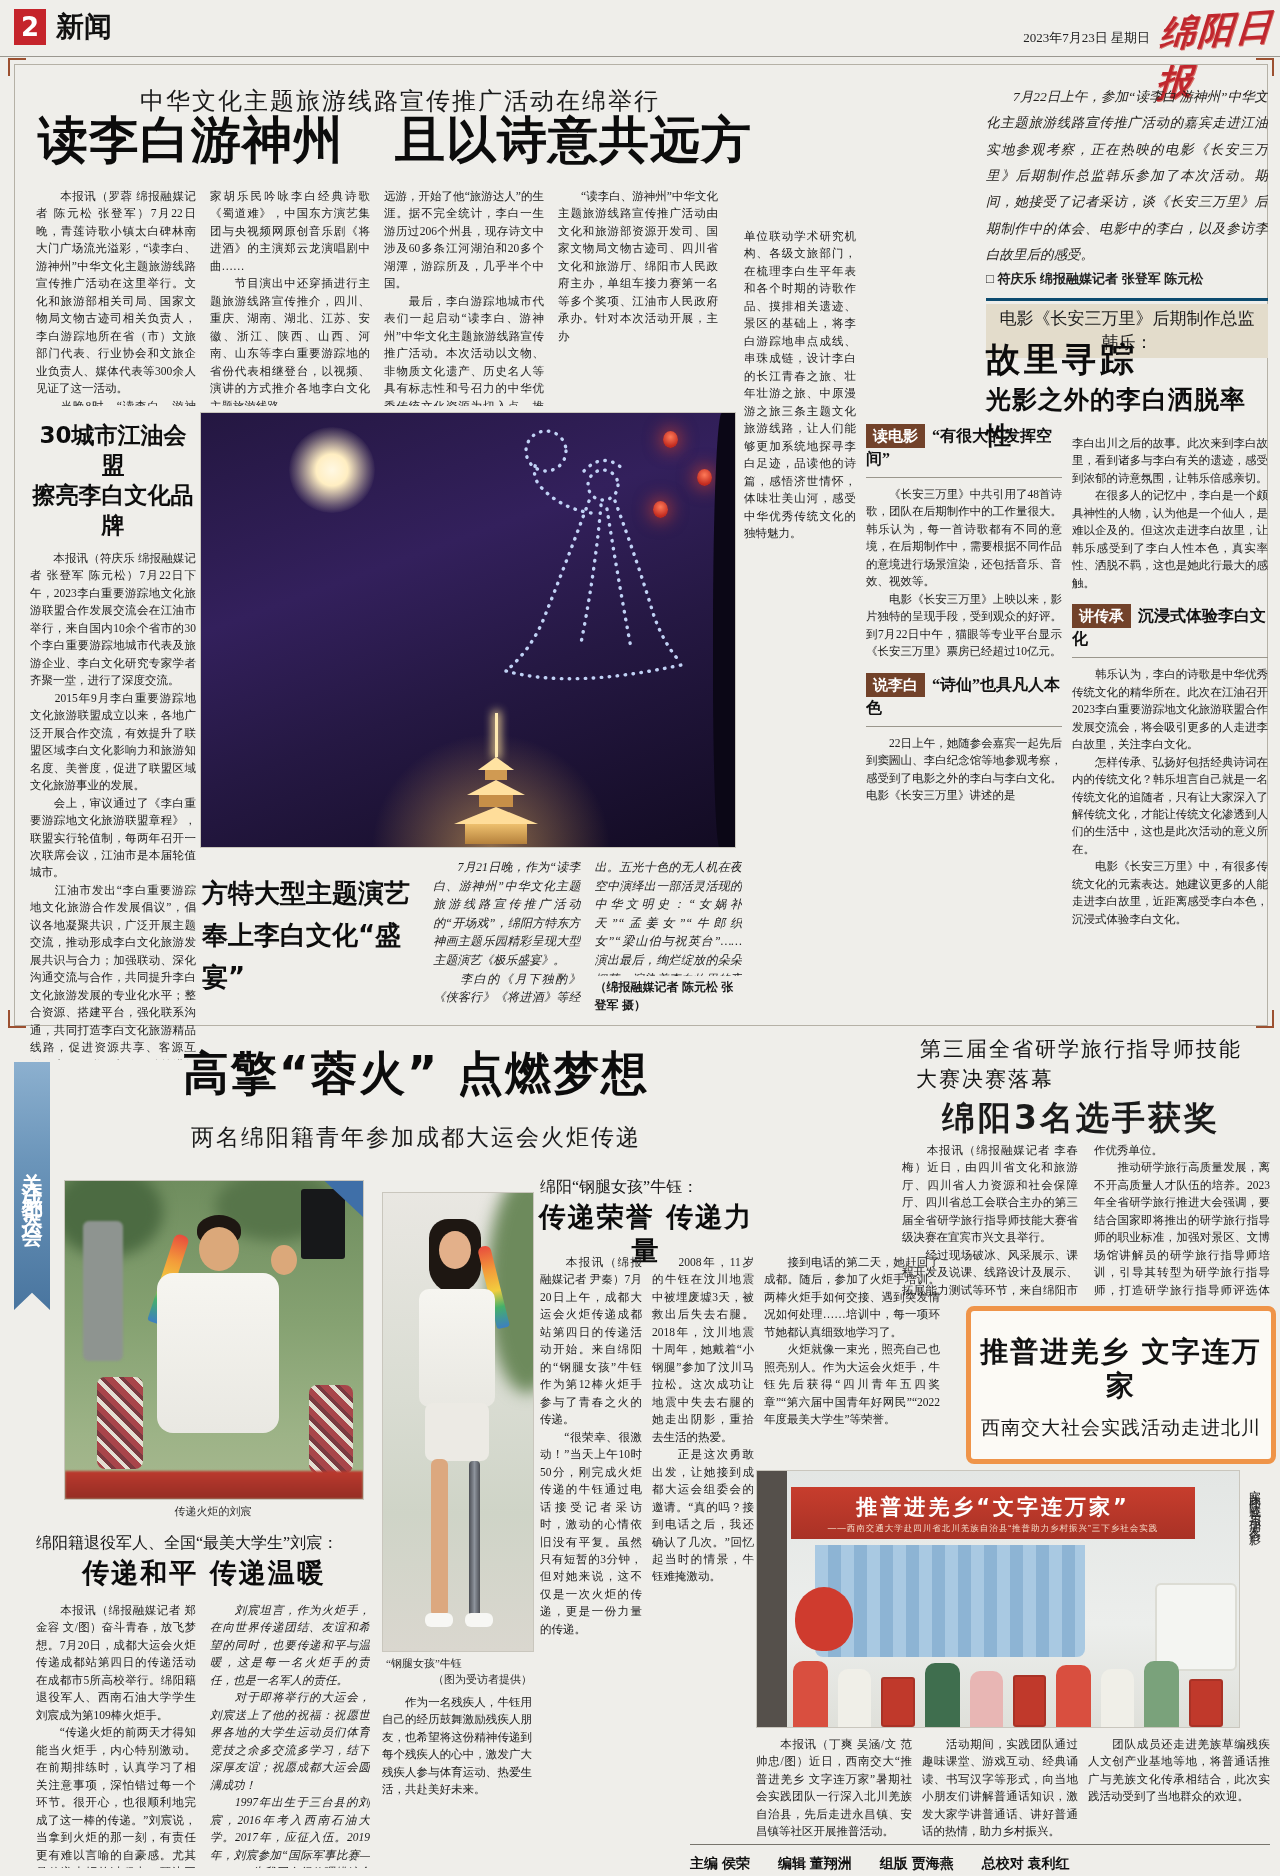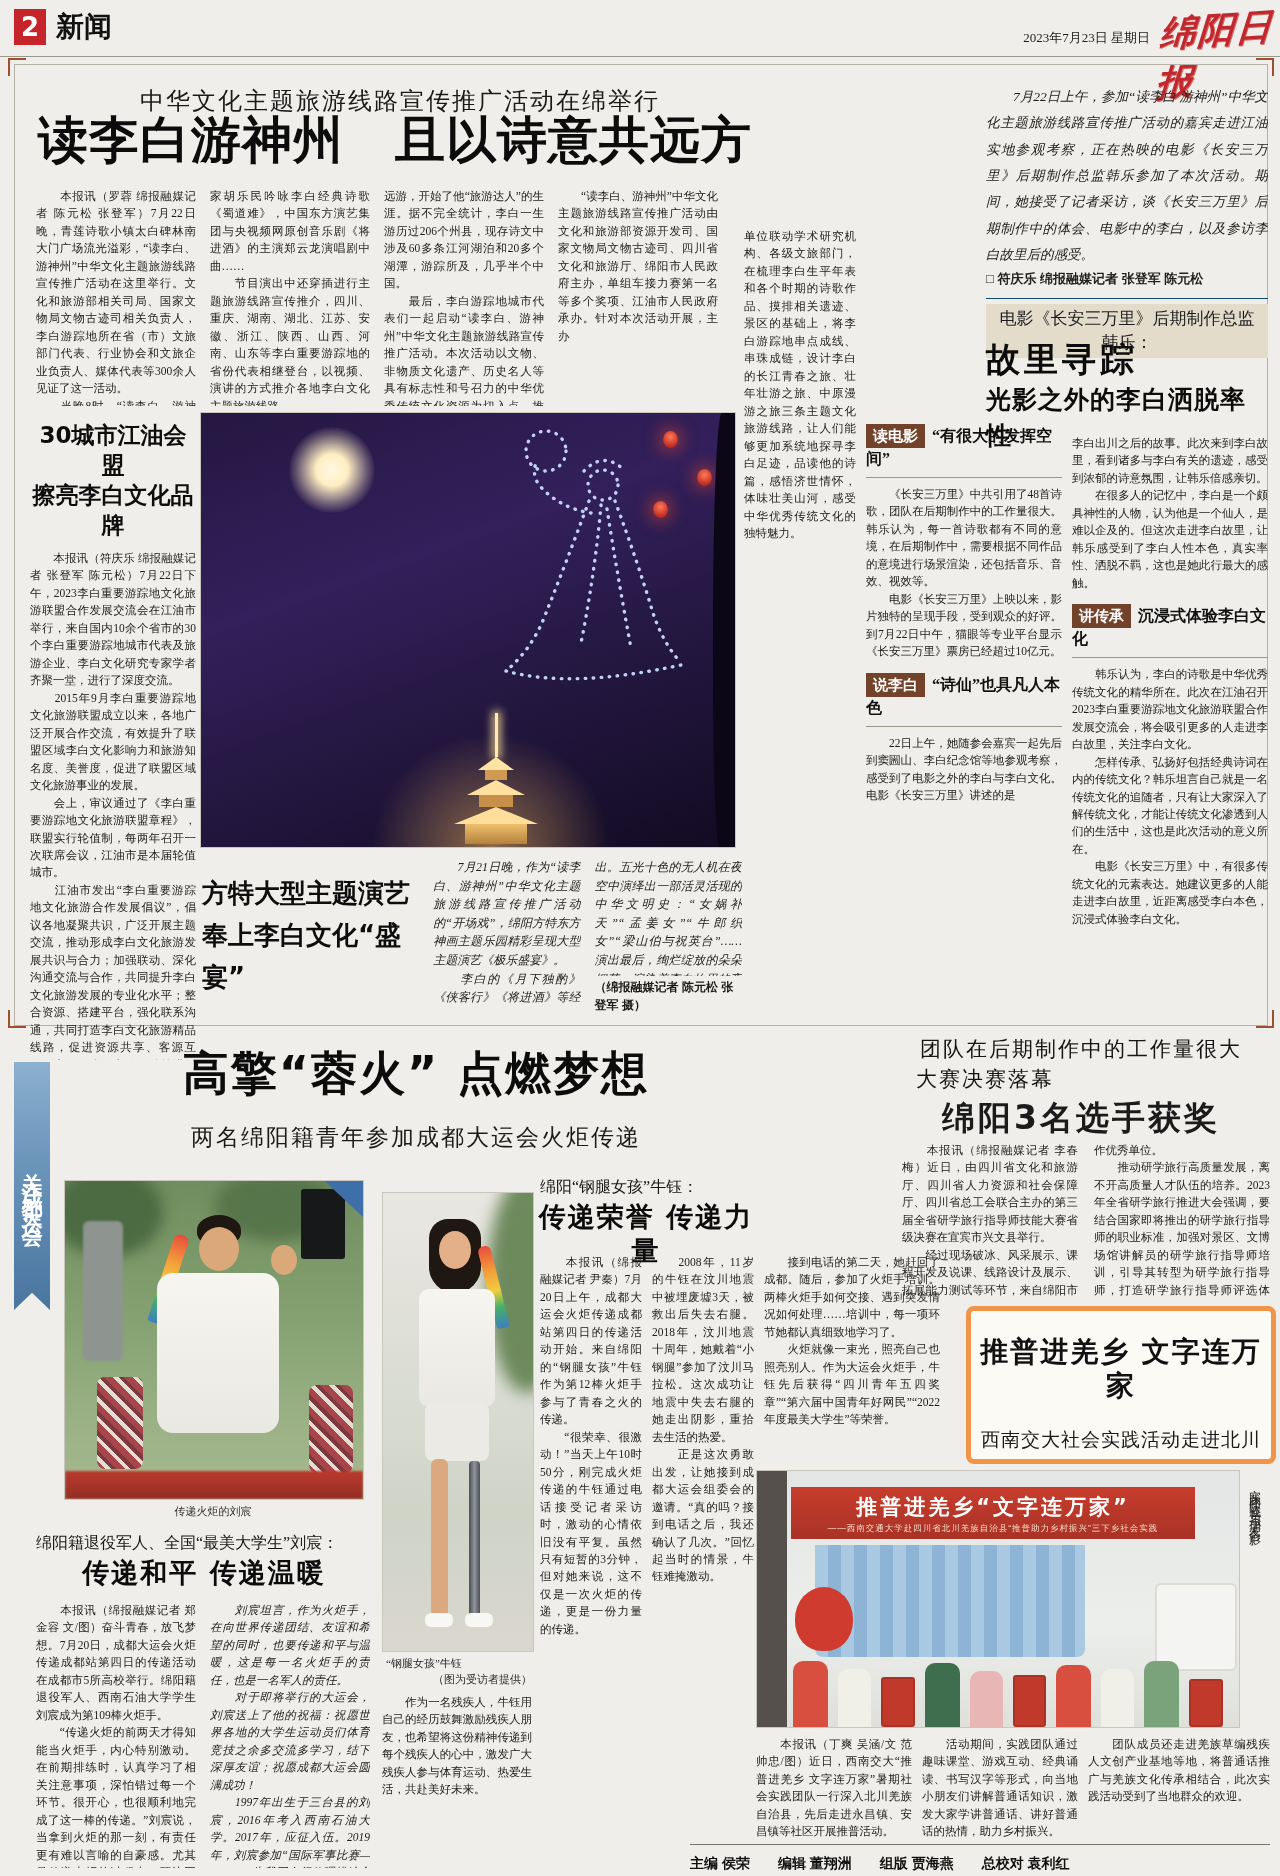--- a/index.html
+++ b/index.html
@@ -20,42 +20,42 @@
   .c-bl{border-right:none;border-top:none}.c-br{border-left:none;border-top:none}
   
   .kicker-main{font:500 24px/30px "Liberation Sans","DejaVu Sans",sans-serif;text-align:center;letter-spacing:2px;color:#1a1a1a;}
   .headline-main{font:900 50px/56px "DejaVu Sans","Liberation Sans",sans-serif;letter-spacing:1px;white-space:nowrap;color:#0c0c0c;}
   .body-col{font:11.5px/1.52 "Liberation Serif","DejaVu Serif",serif;text-align:justify;white-space:pre-line;overflow:hidden;color:#1c1c1c;}
   .h-sub{font:900 23px/30px "DejaVu Sans","Liberation Sans",sans-serif;text-align:center;color:#0d0d0d;}
   .cap-head{font:900 26px/42px "DejaVu Sans","Liberation Sans",sans-serif;color:#0d0d0d;}
   .cap-col{font:italic 12px/1.55 "Liberation Serif",serif;text-align:justify;white-space:pre-line;overflow:hidden;}
   .cap-credit{font:bold 12px/1.5 "Liberation Sans",sans-serif;font-style:normal;display:block;margin-top:2px;}
   .intro{font:italic 13.5px/1.95 "Liberation Serif",serif;text-align:justify;white-space:pre-line;color:#23201c;}
-  .byline{font:bold 13px/18px "Liberation Sans",sans-serif;border-bottom:1px solid #0c4a6e;padding-bottom:10px;color:#222;}
+  .byline{font:bold 13px/18px "Liberation Sans",sans-serif;border-bottom:3px solid #0c4a6e;padding-bottom:10px;color:#222;}
   .kicker-strip{display:inline-block;background:#e3dccb;padding:3px 8px;font:17px/24px "Liberation Serif",serif;color:#1d1d1d;}
   .h-serif1{font:bold 34px/44px "Liberation Serif","DejaVu Serif",serif;letter-spacing:4px;color:#0c0c0c;}
   .h-serif2{font:bold 25px/36px "Liberation Serif","DejaVu Serif",serif;letter-spacing:1px;color:#0c0c0c;}
   .tagrow{border-bottom:1px solid #9a968c;padding-bottom:7px;margin:4px 0 8px;}
   .tag{display:inline-block;background:#72422a;color:#fff;padding:2px 7px;font:bold 15px/20px "Liberation Sans",sans-serif;margin-right:7px;}
   .tagtitle{font:bold 16px/22px "Liberation Serif",serif;color:#111;}
   .photo{border:1px solid #c9c6bd;overflow:hidden;}
   
   .ribbon{background:linear-gradient(180deg,#8cb0cf,#6b95ba 40%,#49759f);color:#fff;
           writing-mode:vertical-rl;text-orientation:upright;font:bold 21px/36px "Liberation Sans",sans-serif;
           letter-spacing:9px;text-align:center;clip-path:polygon(0 0,100% 0,100% 100%,50% 93%,0 100%);}
   .h-big2{font:900 46px/54px "DejaVu Sans","Liberation Sans",sans-serif;text-align:center;letter-spacing:2px;color:#0c0c0c;}
   .h-sub2{font:500 23px/30px "Liberation Sans","DejaVu Sans",sans-serif;text-align:center;letter-spacing:2px;}
   .kicker-sm{font:16px/22px "Liberation Serif",serif;color:#161616;}
   .h-mid{font:900 27px/34px "DejaVu Sans","Liberation Sans",sans-serif;text-align:center;letter-spacing:2px;color:#0c0c0c;}
   .kicker-yx{font:21px/30px "Liberation Serif",serif;letter-spacing:2px;color:#151515;}
   .h-yx{font:900 33px/40px "DejaVu Sans","Liberation Sans",sans-serif;text-align:center;letter-spacing:3px;}
   .photocap{font:11px/15px "Liberation Serif",serif;color:#2a2a2a;}
   .orangebox{border:5px solid #ef9449;border-radius:8px;background:#fcfaf5;text-align:center;}
   .ob1{font:900 28px/34px "DejaVu Sans","Liberation Sans",sans-serif;margin-top:24px;letter-spacing:2px;color:#111;}
-  .ob2{font:500 19px/26px "Liberation Sans",sans-serif;margin-top:24px;letter-spacing:1px;color:#1a1a1a;}
+  .ob2{font:500 19px/26px "Liberation Sans",sans-serif;margin-top:12px;letter-spacing:1px;color:#1a1a1a;}
   .vcap{writing-mode:vertical-rl;text-orientation:upright;font:12px/18px "Liberation Serif",serif;letter-spacing:4px;color:#222;}
   .footer{border-top:1px solid #77746c;padding-top:8px;font:bold 14px/20px "Liberation Sans",sans-serif;color:#111;}
   
   .dronebg{background:linear-gradient(160deg,#241741 0%,#33205c 35%,#251843 60%,#120b22 100%);}
   .moonorb{width:86px;height:86px;border-radius:50%;background:radial-gradient(circle,#fff8e3 0%,#ffeec2 26%,rgba(255,240,200,.28) 58%,transparent 72%);}
   .lantern{width:15px;height:17px;border-radius:50%;background:radial-gradient(circle at 50% 35%,#ff7a58,#c22b1f 70%);box-shadow:0 0 16px 4px rgba(224,70,47,.55);}
   .treesil{background:#0b0716;border-radius:40% 0 0 30%/50% 0 0 40%;}
   .glowbase{background:radial-gradient(ellipse at 50% 100%,rgba(255,195,100,.5),transparent 70%);}
   .pag{margin:0 auto;}
   .pag .spire{width:3px;height:44px;background:#ffeab2;margin:0 auto;box-shadow:0 0 10px 2px #ffe29a;}
@@ -250,21 +250,21 @@
 
   <div class="abs body-col" style="left:540px;top:1254px;width:102px;height:614px;">　　本报讯（绵报融媒记者 尹秦）7月20日上午，成都大运会火炬传递成都站第四日的传递活动开始。来自绵阳的“钢腿女孩”牛钰作为第12棒火炬手参与了青春之火的传递。
 　　“很荣幸、很激动！”当天上午10时50分，刚完成火炬传递的牛钰通过电话接受记者采访时，激动的心情依旧没有平复。虽然只有短暂的3分钟，但对她来说，这不仅是一次火炬的传递，更是一份力量的传递。</div>
   <div class="abs body-col" style="left:652px;top:1254px;width:102px;height:614px;">　　2008年，11岁的牛钰在汶川地震中被埋废墟3天，被救出后失去右腿。2018年，汶川地震十周年，她戴着“小钢腿”参加了汶川马拉松。这次成功让地震中失去右腿的她走出阴影，重拾去生活的热爱。
 　　正是这次勇敢出发，让她接到成都大运会组委会的邀请。“真的吗？接到电话之后，我还确认了几次。”回忆起当时的情景，牛钰难掩激动。</div>
   <div class="abs body-col" style="left:764px;top:1254px;width:176px;height:204px;">　　接到电话的第二天，她赶回了成都。随后，参加了火炬手培训。两棒火炬手如何交接、遇到突发情况如何处理……培训中，每一项环节她都认真细致地学习了。
 　　火炬就像一束光，照亮自己也照亮别人。作为大运会火炬手，牛钰先后获得“四川青年五四奖章”“第六届中国青年好网民”“2022年度最美大学生”等荣誉。</div>
   <div class="abs body-col" style="left:382px;top:1694px;width:150px;height:174px;">　　作为一名残疾人，牛钰用自己的经历鼓舞激励残疾人朋友，也希望将这份精神传递到每个残疾人的心中，激发广大残疾人参与体育运动、热爱生活，共赴美好未来。</div>
 
   <div class="abs" style="left:890px;top:1034px;width:382px;">
-    <div class="kicker-yx" style="text-align:center;">团队在后期制作中的工作量很大</div>
+    <div class="kicker-yx" style="text-align:center;">第三届全省研学旅行指导师技能</div>
     <div class="kicker-yx" style="padding-left:26px;">大赛决赛落幕</div>
     <div class="h-yx" style="margin-top:4px;">绵阳3名选手获奖</div>
   </div>
   <div class="abs body-col" style="left:902px;top:1142px;width:176px;height:158px;">　　本报讯（绵报融媒记者 李春梅）近日，由四川省文化和旅游厅、四川省人力资源和社会保障厅、四川省总工会联合主办的第三届全省研学旅行指导师技能大赛省级决赛在宜宾市兴文县举行。
 　　经过现场破冰、风采展示、课程开发及说课、线路设计及展示、拓展能力测试等环节，来自绵阳市的田田获得二等奖和最佳风采奖，胡玲和付婷获得优秀奖，绵阳市文化广播电视和旅游局获得组织工</div>
   <div class="abs body-col" style="left:1094px;top:1142px;width:176px;height:158px;">作优秀单位。
 　　推动研学旅行高质量发展，离不开高质量人才队伍的培养。2023年全省研学旅行推进大会强调，要结合国家即将推出的研学旅行指导师的职业标准，加强对景区、文博场馆讲解员的研学旅行指导师培训，引导其转型为研学旅行指导师，打造研学旅行指导师评选体系，给研学指导师们更多的职业发展机会。</div>
 
   <div class="abs orangebox" style="left:966px;top:1306px;width:300px;height:148px;">
     <div class="ob1">推普进羌乡 文字连万家</div>

